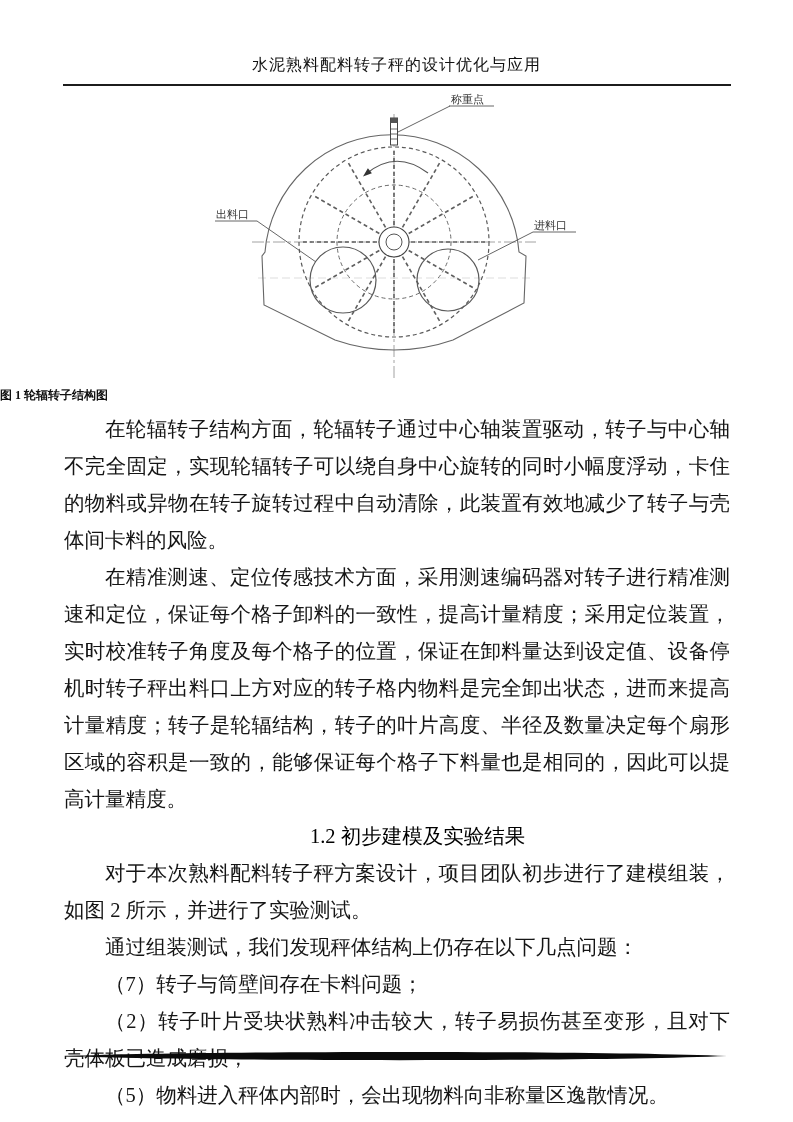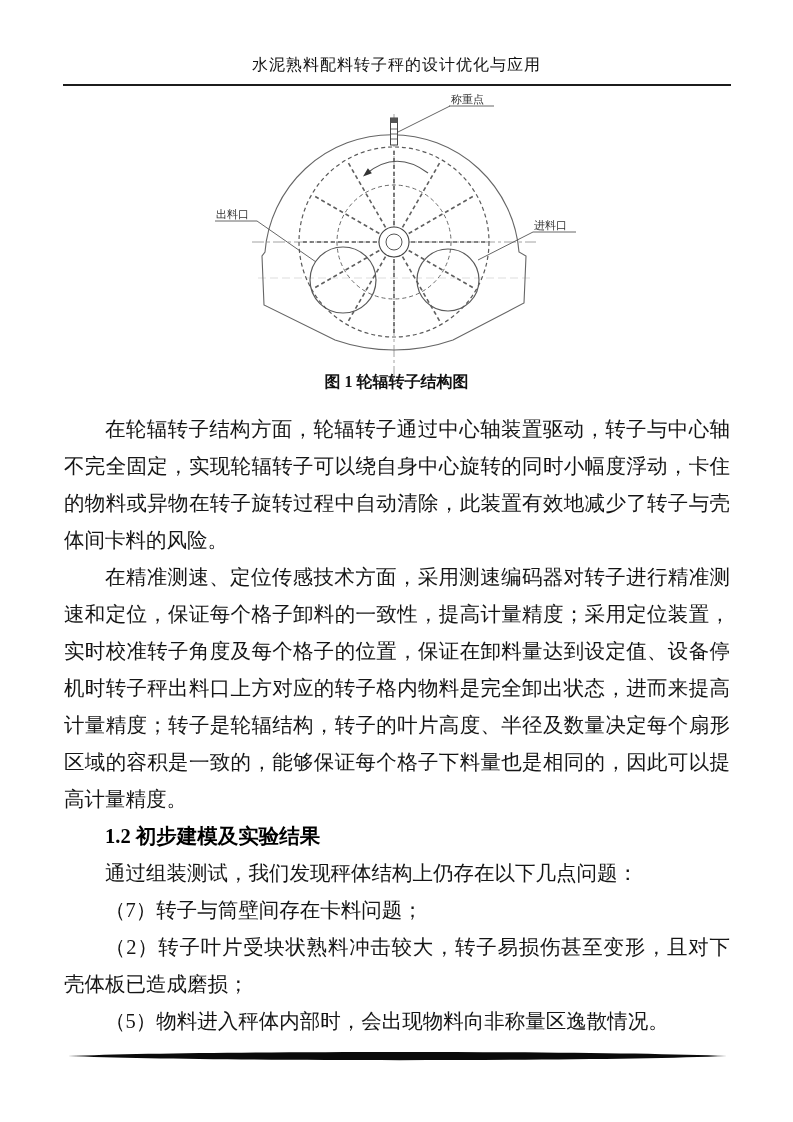--- a/index.html
+++ b/index.html
@@ -13,33 +13,33 @@
     position:absolute;top:55px;left:0;width:100%;
     text-align:center;font-size:16px;letter-spacing:1px;color:#111;
   }
   .hdr-rule{
     position:absolute;top:84px;left:63px;width:668px;height:2px;
     background:#1c1c1c;
   }
   
   .fig-svg{position:absolute;top:88px;left:125px;}
   .fig-caption{
-    position:absolute;top:372px;left:0;width:100%;
-    text-align:center;font-weight:bold;font-size:16px;color:#111;
+    position:absolute;top:387px;left:0;width:100%;
+    text-align:left;font-weight:bold;font-size:12px;color:#111;
   }
   
   .body-flow{
     position:absolute;top:411px;left:64px;width:666px;
     font-size:20.5px;line-height:37px;color:#151515;
     text-align:justify;text-justify:inter-character;
   }
   .body-flow p{margin:0;text-indent:2em;}
   .sec-heading{
-    margin:0;font-weight:bold;font-size:20.5px;line-height:37px;
-    text-align:left;color:#000;
+    margin:0;font-weight:normal;font-size:20.5px;line-height:37px;
+    text-align:center;color:#000;
     font-family:"Liberation Serif", serif;
   }
   
   .ftr-bar{position:absolute;top:1048px;left:0;}
   .ftr-row{
     position:absolute;top:1061px;left:64px;width:666px;height:18px;
     font-size:13px;color:#222;
   }
   .ftr-page{position:absolute;left:0;width:100%;text-align:center;}
   .ftr-issue{position:absolute;right:2px;top:0;}
@@ -110,20 +110,21 @@
     <text x="216" y="220" font-size="11" fill="#333">出料口</text>
     <text x="534" y="231" font-size="11" fill="#333">进料口</text>
   </svg>
 
   <div class="fig-caption">图 1 轮辐转子结构图</div>
 
   <div class="body-flow">
     <p>在轮辐转子结构方面，轮辐转子通过中心轴装置驱动，转子与中心轴不完全固定，实现轮辐转子可以绕自身中心旋转的同时小幅度浮动，卡住的物料或异物在转子旋转过程中自动清除，此装置有效地减少了转子与壳体间卡料的风险。</p>
     <p>在精准测速、定位传感技术方面，采用测速编码器对转子进行精准测速和定位，保证每个格子卸料的一致性，提高计量精度；采用定位装置，实时校准转子角度及每个格子的位置，保证在卸料量达到设定值、设备停机时转子秤出料口上方对应的转子格内物料是完全卸出状态，进而来提高计量精度；转子是轮辐结构，转子的叶片高度、半径及数量决定每个扇形区域的容积是一致的，能够保证每个格子下料量也是相同的，因此可以提高计量精度。</p>
     <p class="sec-heading">1.2 初步建模及实验结果</p>
+    <p>对于本次熟料配料转子秤方案设计，项目团队初步进行了建模组装，如图 2 所示，并进行了实验测试。</p>
     <p>通过组装测试，我们发现秤体结构上仍存在以下几点问题：</p>
     <p>（7）转子与筒壁间存在卡料问题；</p>
     <p>（2）转子叶片受块状熟料冲击较大，转子易损伤甚至变形，且对下壳体板已造成磨损；</p>
     <p>（5）物料进入秤体内部时，会出现物料向非称量区逸散情况。</p>
   </div>
 
   <svg class="ftr-bar" width="793" height="16" viewBox="0 0 793 16">
     <path d="M 68 8 C 200 2.5, 600 2.5, 727 8 C 600 13.5, 200 13.5, 68 8 Z" fill="#0a0a0a"></path>
   </svg>
 

